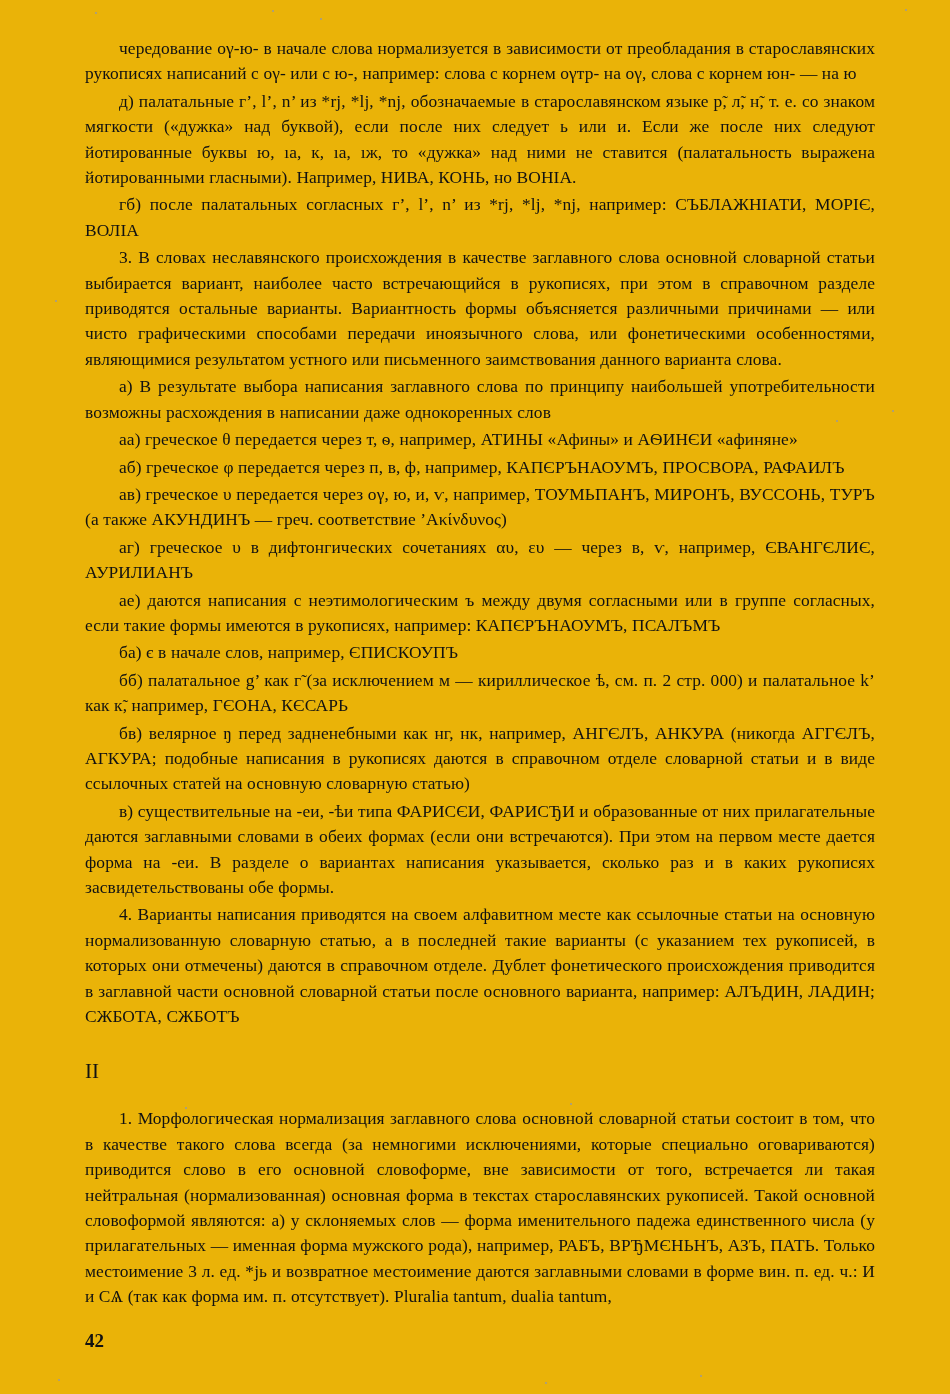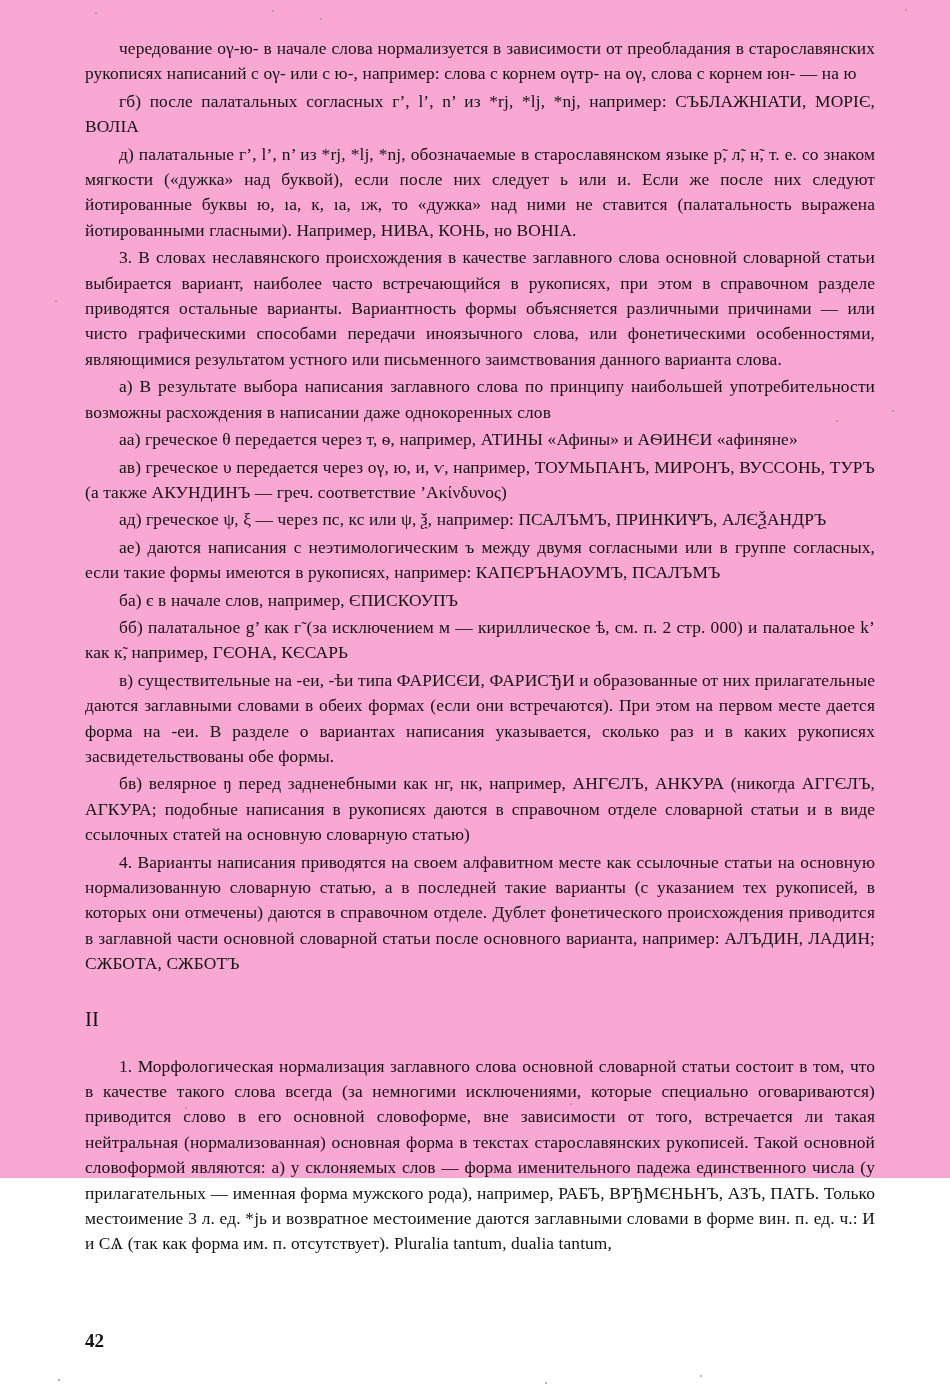--- a/index.html
+++ b/index.html
@@ -12,22 +12,22 @@
     height: 1394px;
     position: relative;
     font-family: "Liberation Serif", "DejaVu Serif", serif;
     color: #121212;
     overflow: hidden;
   }
   .page {
     position: absolute;
     left: 0; top: 0;
     width: 950px;
-    height: 1178px;
-    background: #f9a8d4;
+    height: 1394px;
+    background: #eab308;
   }
   .content {
     position: absolute;
     left: 85px;
     top: 36px;
     width: 790px;
   }
   p {
     margin: 0 0 1px 0;
     font-size: 17.4px;
@@ -78,68 +78,71 @@
   <div class="speck" style="left:545px;top:1382px;"></div>
   <div class="speck" style="left:700px;top:1375px;"></div>
 
   <div class="content">
 
     <p class="ind blk">
       <span>чередование ογ-ю- в начале слова нормализуется в зависимости от преобладания в старославянских рукописях написаний с ογ- или с ю-, например: слова с корнем ογтр- на ογ, слова с корнем юн- — на ю</span>
     </p>
 
     <p class="ind blk">
-      <span>гб) после палатальных согласных г’, l’, n’ из *rj, *lj, *nj, например: СЪБЛАЖНІАТИ, МОРІЄ, ВОЛІА</span>
+      <span>д) палатальные г’, l’, n’ из *rj, *lj, *nj, обозначаемые в старославянском языке р̃, л̃, н̃, т. е. со знаком мягкости («дужка» над буквой), если после них следует ь или и. Если же после них следуют йотированные буквы ю, ıа, к, ıа, ıж, то «дужка» над ними не ставится (палатальность выражена йотированными гласными). Например, НИВА, КОНЬ, но ВОНIА.</span>
     </p>
 
     <p class="ind blk">
-      <span>д) палатальные г’, l’, n’ из *rj, *lj, *nj, обозначаемые в старославянском языке р̃, л̃, н̃, т. е. со знаком мягкости («дужка» над буквой), если после них следует ь или и. Если же после них следуют йотированные буквы ю, ıа, к, ıа, ıж, то «дужка» над ними не ставится (палатальность выражена йотированными гласными). Например, НИВА, КОНЬ, но ВОНIА.</span>
+      <span>гб) после палатальных согласных г’, l’, n’ из *rj, *lj, *nj, например: СЪБЛАЖНІАТИ, МОРІЄ, ВОЛІА</span>
     </p>
 
     <p class="ind blk">
       <span>3. В словах неславянского происхождения в качестве заглавного слова основной словарной статьи выбирается вариант, наиболее часто встречающийся в рукописях, при этом в справочном разделе приводятся остальные варианты. Вариантность формы объясняется различными причинами — или чисто графическими способами передачи иноязычного слова, или фонетическими особенностями, являющимися результатом устного или письменного заимствования данного варианта слова.</span>
     </p>
 
     <p class="ind blk">
       <span>а) В результате выбора написания заглавного слова по принципу наибольшей употребительности возможны расхождения в написании даже однокоренных слов</span>
     </p>
 
     <p class="ind blk">
       <span>аа) греческое θ передается через т, ѳ, например, АТИНЫ «Афины» и АѲИНЄИ «афиняне»</span>
     </p>
 
+    <p class="ind blk">
+      <span>аб) греческое φ передается через п, в, ф, например, КАПЄРЪНАОУМЪ, ПРОСВОРА, РАФАИЛЪ</span>
+    </p>
 
     <p class="ind blk">
       <span>ав) греческое υ передается через ογ, ю, и, ѵ, например, ТОУМЬПАНЪ, МИРОНЪ, ВУССОНЬ, ТУРЪ (а также АКУНДИНЪ — греч. соответствие ’Ακίνδυνος)</span>
     </p>
 
+    <p class="ind blk">
+      <span>аг) греческое υ в дифтонгических сочетаниях αυ, ευ — через в, ѵ, например, ЄВАНГЄЛИЄ, АУРИЛИАНЪ</span>
+    </p>
 
-    <p class="ind blk">
-      <span>ад) греческое ψ, ξ — через пс, кс или ψ, ѯ, например: ПСАЛЪМЪ, ПРИНКИѰЪ, АЛЄѮАНДРЪ</span>
-    </p>
 
     <p class="ind blk">
       <span>ае) даются написания с неэтимологическим ъ между двумя согласными или в группе согласных, если такие формы имеются в рукописях, например: КАПЄРЪНАОУМЪ, ПСАЛЪМЪ</span>
     </p>
 
 
     <p class="ind blk">
       <span>ба) є в начале слов, например, ЄПИСКОУПЪ</span>
     </p>
 
     <p class="ind blk">
       <span>бб) палатальное g’ как г̃ (за исключением м — кириллическое ѣ, см. п. 2 стр. 000) и палатальное k’ как к̃, например, ГЄОНА, КЄСАРЬ</span>
     </p>
 
     <p class="ind blk">
-      <span>в) существительные на -еи, -ѣи типа ФАРИСЄИ, ФАРИСЂИ и образованные от них прилагательные даются заглавными словами в обеих формах (если они встречаются). При этом на первом месте дается форма на -еи. В разделе о вариантах написания указывается, сколько раз и в каких рукописях засвидетельствованы обе формы.</span>
+      <span>бв) велярное ŋ перед задненебными как нг, нк, например, АНГЄЛЪ, АНКУРА (никогда АГГЄЛЪ, АГКУРА; подобные написания в рукописях даются в справочном отделе словарной статьи и в виде ссылочных статей на основную словарную статью)</span>
     </p>
 
     <p class="ind blk">
-      <span>бв) велярное ŋ перед задненебными как нг, нк, например, АНГЄЛЪ, АНКУРА (никогда АГГЄЛЪ, АГКУРА; подобные написания в рукописях даются в справочном отделе словарной статьи и в виде ссылочных статей на основную словарную статью)</span>
+      <span>в) существительные на -еи, -ѣи типа ФАРИСЄИ, ФАРИСЂИ и образованные от них прилагательные даются заглавными словами в обеих формах (если они встречаются). При этом на первом месте дается форма на -еи. В разделе о вариантах написания указывается, сколько раз и в каких рукописях засвидетельствованы обе формы.</span>
     </p>
 
     <p class="ind blk">
       <span>4. Варианты написания приводятся на своем алфавитном месте как ссылочные статьи на основную нормализованную словарную статью, а в последней такие варианты (с указанием тех рукописей, в которых они отмечены) даются в справочном отделе. Дублет фонетического происхождения приводится в заглавной части основной словарной статьи после основного варианта, например: АЛЪДИН, ЛАДИН; СЖБОТА, СЖБОТЪ</span>
     </p>
 
     <div class="roman-wrap">
       <span>II</span>
     </div>
 

